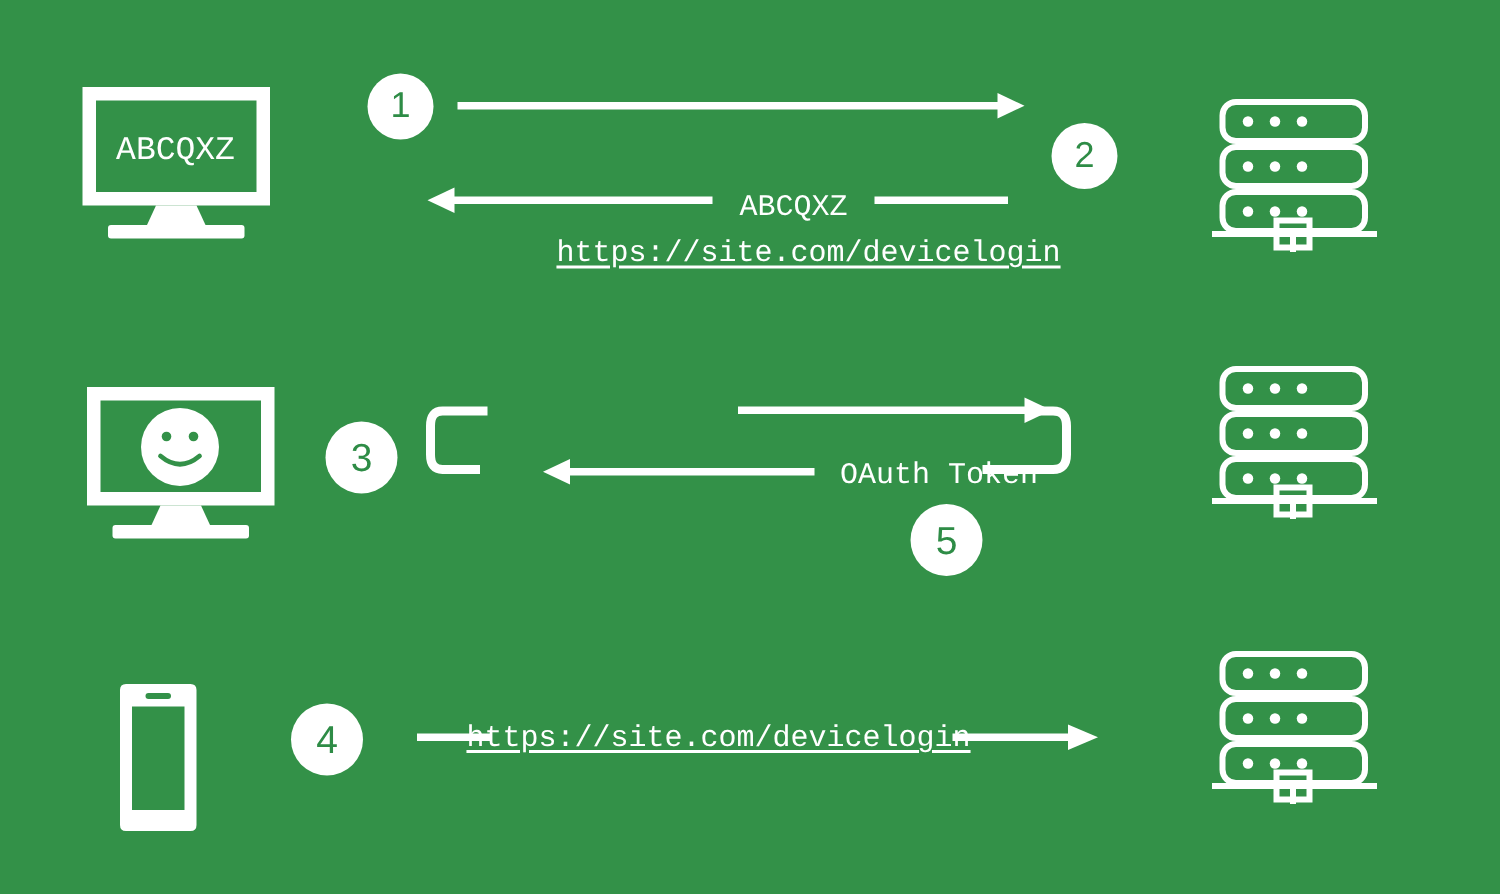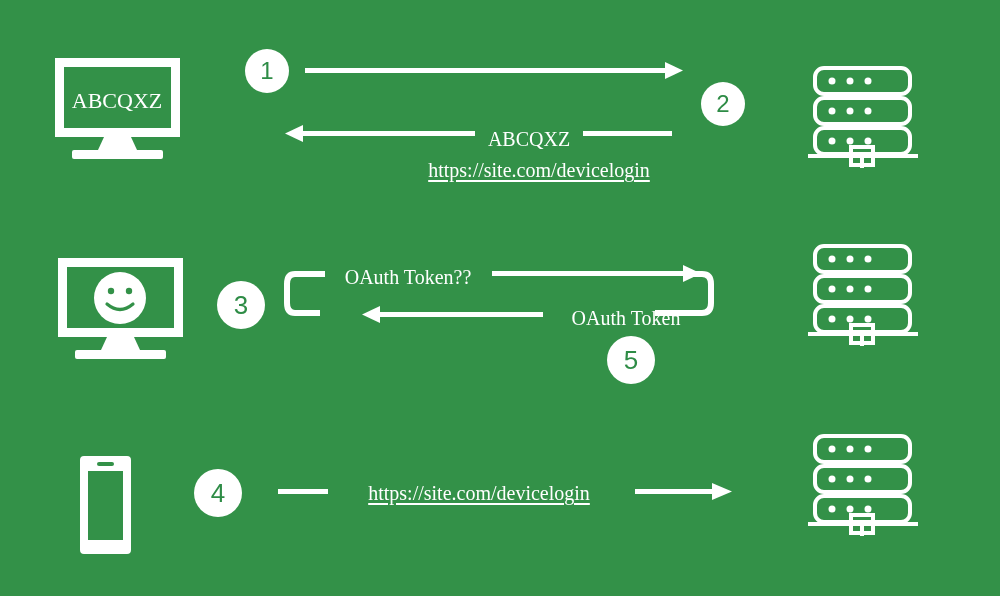--- a/index.html
+++ b/index.html
@@ -22,21 +22,21 @@
     position: absolute;
     left: 0;
     top: 0;
     width: 1000px;
     height: 596px;
     display: block;
   }
   .lbl {
     position: absolute;
     color: #ffffff;
-    font-family: Liberation Serif, serif;
+    font-family: Liberation Mono, monospace;
     white-space: nowrap;
     line-height: 1;
     user-select: none;
   }
   .step-num {
     position: absolute;
     color: #2e8c46;
     font-family: "Liberation Sans", sans-serif;
     font-weight: 400;
     text-align: center;
@@ -186,21 +186,20 @@
     <circle cx="218" cy="493" r="24" fill="#ffffff"></circle>
     <circle cx="631" cy="360" r="24" fill="#ffffff"></circle>
   </svg>
 
   <div class="lbl" style="left:117px; top:101px; font-size:22px; transform:translate(-50%,-50%);">ABCQXZ</div>
 
   <div class="lbl" style="left:529px; top:139px; font-size:20px; transform:translate(-50%,-50%);">ABCQXZ</div>
 
   <div class="lbl url-text" style="left:539px; top:170px; font-size:20px; transform:translate(-50%,-50%);">https://site.com/devicelogin</div>
 
-  <div class="lbl" style="left:408px; top:277px; font-size:20px; transform:translate(-50%,-50%);">OAuth Token??</div>
 
   <div class="lbl" style="left:609px; top:318px; font-size:20px; transform:translate(-50%,-50%);margin-left:17px;">OAuth Token</div>
 
   <div class="lbl url-text" style="left:479px; top:493px; font-size:20px; transform:translate(-50%,-50%);">https://site.com/devicelogin</div>
 
   <div class="step-num" style="left:267px; top:71px; font-size:24px; transform:translate(-50%,-50%);">1</div>
   <div class="step-num" style="left:723px; top:104px; font-size:24px; transform:translate(-50%,-50%);">2</div>
   <div class="step-num" style="left:241px; top:305px; font-size:26px; transform:translate(-50%,-50%);">3</div>
   <div class="step-num" style="left:218px; top:493px; font-size:26px; transform:translate(-50%,-50%);">4</div>
   <div class="step-num" style="left:631px; top:360px; font-size:26px; transform:translate(-50%,-50%);">5</div>

